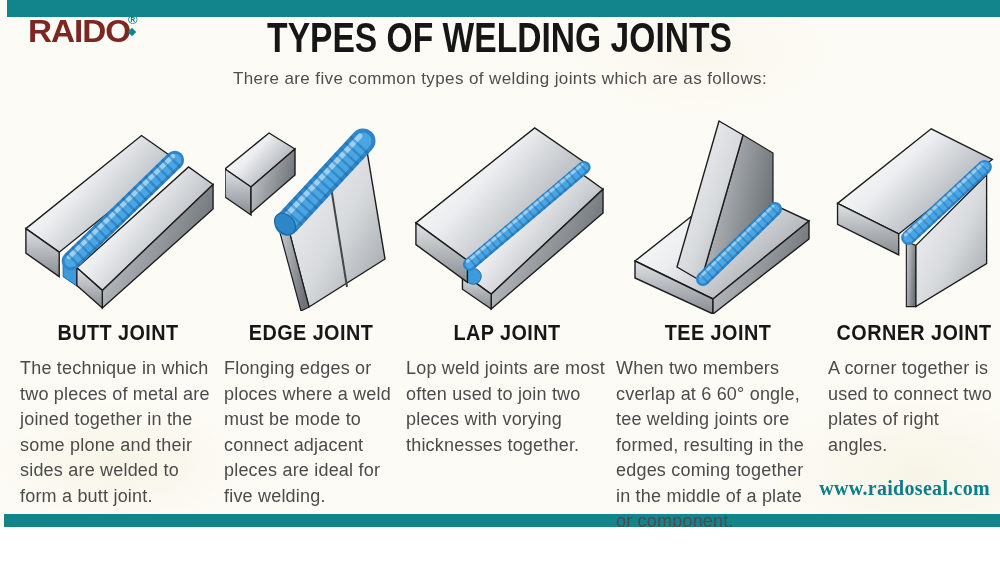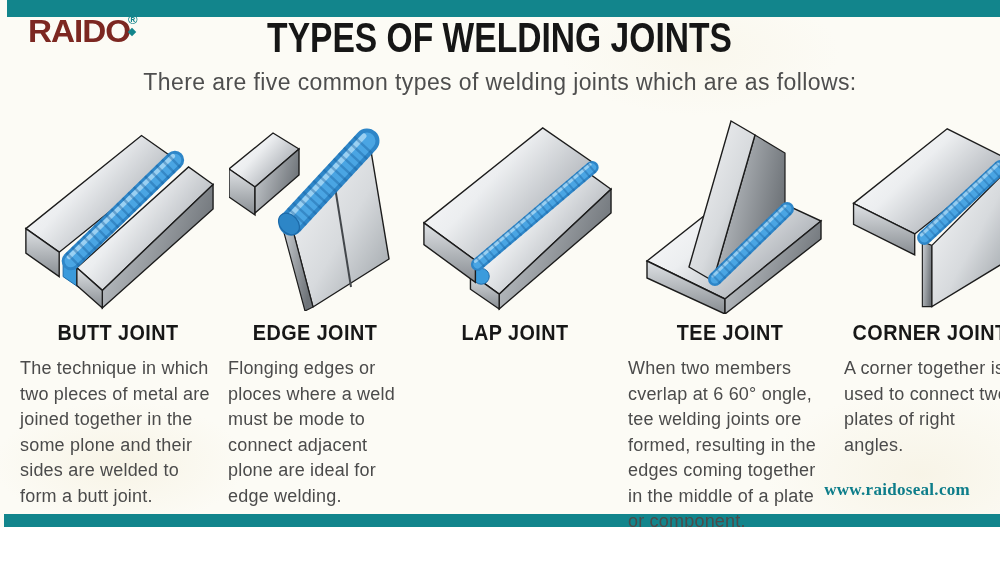--- a/index.html
+++ b/index.html
@@ -18,32 +18,32 @@
   .logo-text { font-size:32px; font-weight:800; letter-spacing:-1px;
                display:inline-block; transform:scaleX(1.04); transform-origin:left; }
   .logo-reg { font-size:13px; font-weight:700; vertical-align:18px; margin-left:2px; }
   .logo-o-dot { position:absolute; left:101px; top:16px; width:6px; height:6px;
                 transform:rotate(45deg); }
   .title-wrap { position:absolute; top:14px; left:0; width:100%; text-align:center; }
   .title { display:inline-block; font-size:42px; font-weight:800; color:#161616;
            letter-spacing:0px; transform:scaleX(.8); transform-origin:center;
            white-space:nowrap; }
   .subtitle-wrap { position:absolute; top:69px; left:0; width:100%; text-align:center; }
-  .subtitle { font-size:23px; color:#4e4e4e; letter-spacing:.4px; }
+  .subtitle { font-size:17px; color:#4e4e4e; letter-spacing:.4px; }
   .content { position:absolute; top:106px; left:20px; right:2px;
              display:grid; grid-template-columns:196px 174px 202px 204px 172px;
-             column-gap:8px;gap:12px; }
+             column-gap:8px; }
   .illu { height:210px; display:flex; align-items:center; justify-content:center; }
   .joint h2 { margin:4px 0 10px; text-align:center; font-size:22px; font-weight:800;
               color:#171717; letter-spacing:.5px; white-space:nowrap;
               transform:scaleX(.9); transform-origin:center; }
   .joint p { margin:0; font-size:18px; line-height:1.42; color:#4b4b4b;
              letter-spacing:.2px; }
-  .website { position:absolute; right:30px; bottom:27px;
-             font-family:"Liberation Serif", serif; font-weight:700; font-size:17px;
+  .website { position:absolute; right:10px; bottom:27px;
+             font-family:"Liberation Serif", serif; font-weight:700; font-size:20px;
              letter-spacing:.3px; }
   svg { display:block; }
 </style>
 </head>
 <body>
 
 <div class="page">
 
   <div class="top-bar" style="background: rgb(18, 133, 140);"></div>
   <div class="bottom-bar" style="background: rgb(18, 133, 140);"></div>
@@ -115,39 +115,40 @@
           <polygon points="54,118 62,112 84,196 76,200" fill="url(#gSide)" stroke="#1c1c1c" stroke-width="1.2"></polygon>
           <line x1="106" y1="76" x2="122" y2="176" stroke="#43474b" stroke-width="2"></line>
           <line x1="62" y1="112" x2="138" y2="30" stroke="#2e86c8" stroke-width="25" stroke-linecap="round"></line>
           <line x1="62" y1="112" x2="138" y2="30" stroke="#4aa5e3" stroke-width="17" stroke-linecap="round"></line>
           <line x1="59" y1="107" x2="135" y2="25" stroke="#a8d8f5" stroke-width="5" stroke-linecap="round" opacity=".85"></line>
           <line x1="62" y1="112" x2="138" y2="30" stroke="#175d9b" stroke-width="25" stroke-dasharray="2.5,5" opacity=".38"></line>
           <ellipse cx="60" cy="113" rx="9" ry="12" transform="rotate(-42 60 113)" fill="#2d86c7" stroke="#1d6aa8" stroke-width="1.2"></ellipse>
         </svg>
       </div>
       <h2>EDGE JOINT</h2>
-      <p>Flonging edges or ploces where a weld must be mode to connect adjacent plone are ideal for edge welding.</p>
+      <p>Flonging edges or ploces where a weld must be mode to connect adjacent pleces are ideal for five welding.</p>
     </div>
 
     <div class="joint">
       <div class="illu">
         <svg width="198" height="200" viewBox="0 0 200 200">
           <polygon points="55,163 172,60 197,78 84,184" fill="url(#gTop)" stroke="#1c1c1c" stroke-width="1.4"></polygon>
           <polygon points="84,184 197,78 197,102 84,199" fill="url(#gSide)" stroke="#1c1c1c" stroke-width="1.4"></polygon>
           <polygon points="55,163 84,184 84,199 55,179" fill="url(#gFront)" stroke="#1c1c1c" stroke-width="1.4"></polygon>
           <circle cx="66" cy="166" r="8" fill="#3b9bdc" stroke="#1d6aa8" stroke-width="1"></circle>
           <polygon points="8,112 128,16 180,52 60,150" fill="url(#gTop)" stroke="#1c1c1c" stroke-width="1.4"></polygon>
           <polygon points="8,112 60,150 60,172 8,134" fill="url(#gFront)" stroke="#1c1c1c" stroke-width="1.4"></polygon>
           <line x1="178" y1="56" x2="62" y2="154" stroke="#2e86c8" stroke-width="13" stroke-linecap="round"></line>
           <line x1="178" y1="56" x2="62" y2="154" stroke="#4aa5e3" stroke-width="8" stroke-linecap="round"></line>
           <line x1="176" y1="53" x2="60" y2="151" stroke="#a8d8f5" stroke-width="3" stroke-linecap="round" opacity=".85"></line>
           <line x1="178" y1="56" x2="62" y2="154" stroke="#175d9b" stroke-width="13" stroke-dasharray="2,5" opacity=".38"></line>
         </svg>
       </div>
       <h2>LAP JOINT</h2>
+      <p>Lop weld joints are most often used to join two pleces with vorying thicknesses together.</p>
     </div>
 
     <div class="joint">
       <div class="illu">
         <svg width="190" height="205" viewBox="0 0 190 205">
           <polygon points="12,152 108,76 186,112 90,190" fill="url(#gTop)" stroke="#1c1c1c" stroke-width="1.4"></polygon>
           <polygon points="12,152 90,190 90,205 12,169" fill="url(#gFront)" stroke="#1c1c1c" stroke-width="1.4"></polygon>
           <polygon points="90,190 186,112 186,130 90,205" fill="url(#gSide)" stroke="#1c1c1c" stroke-width="1.4"></polygon>
           <polygon points="120,26 150,44 150,98 78,172" fill="url(#gSide)" stroke="#1c1c1c" stroke-width="1.2"></polygon>
           <polygon points="54,158 96,12 120,26 78,172" fill="url(#gSlab)" stroke="#1c1c1c" stroke-width="1.4"></polygon>

